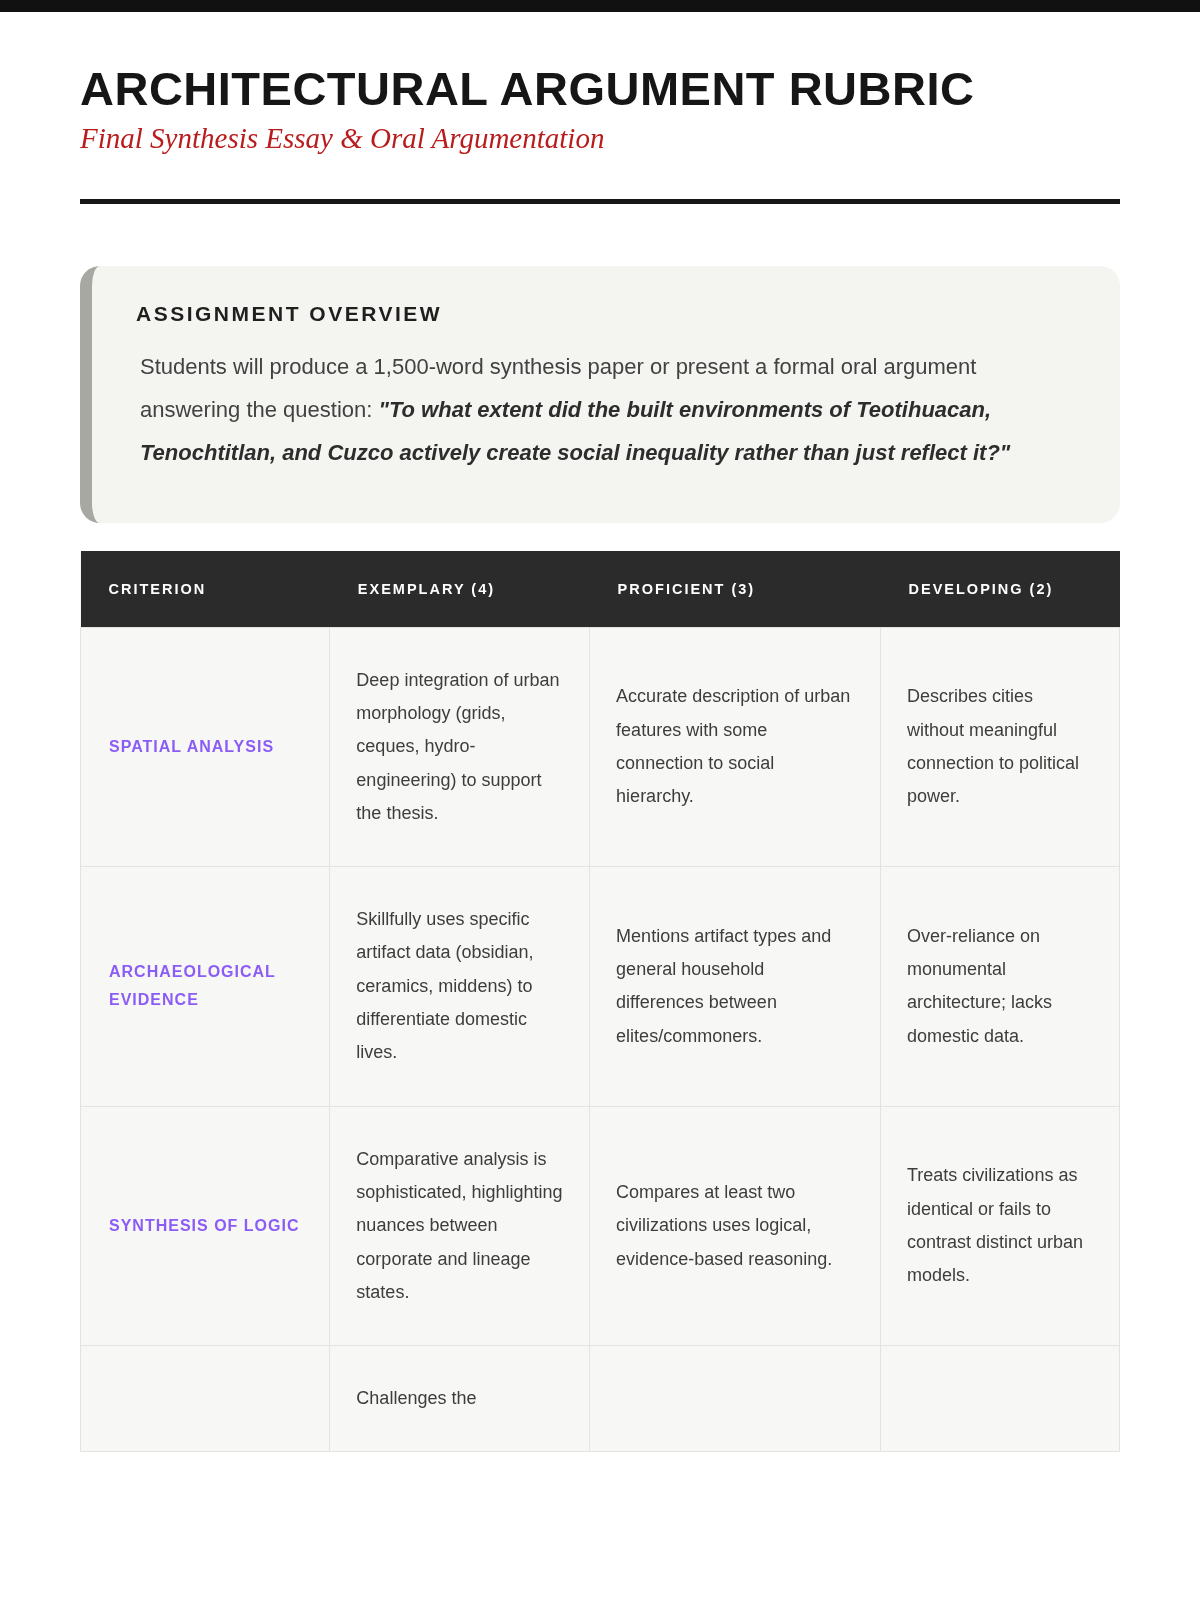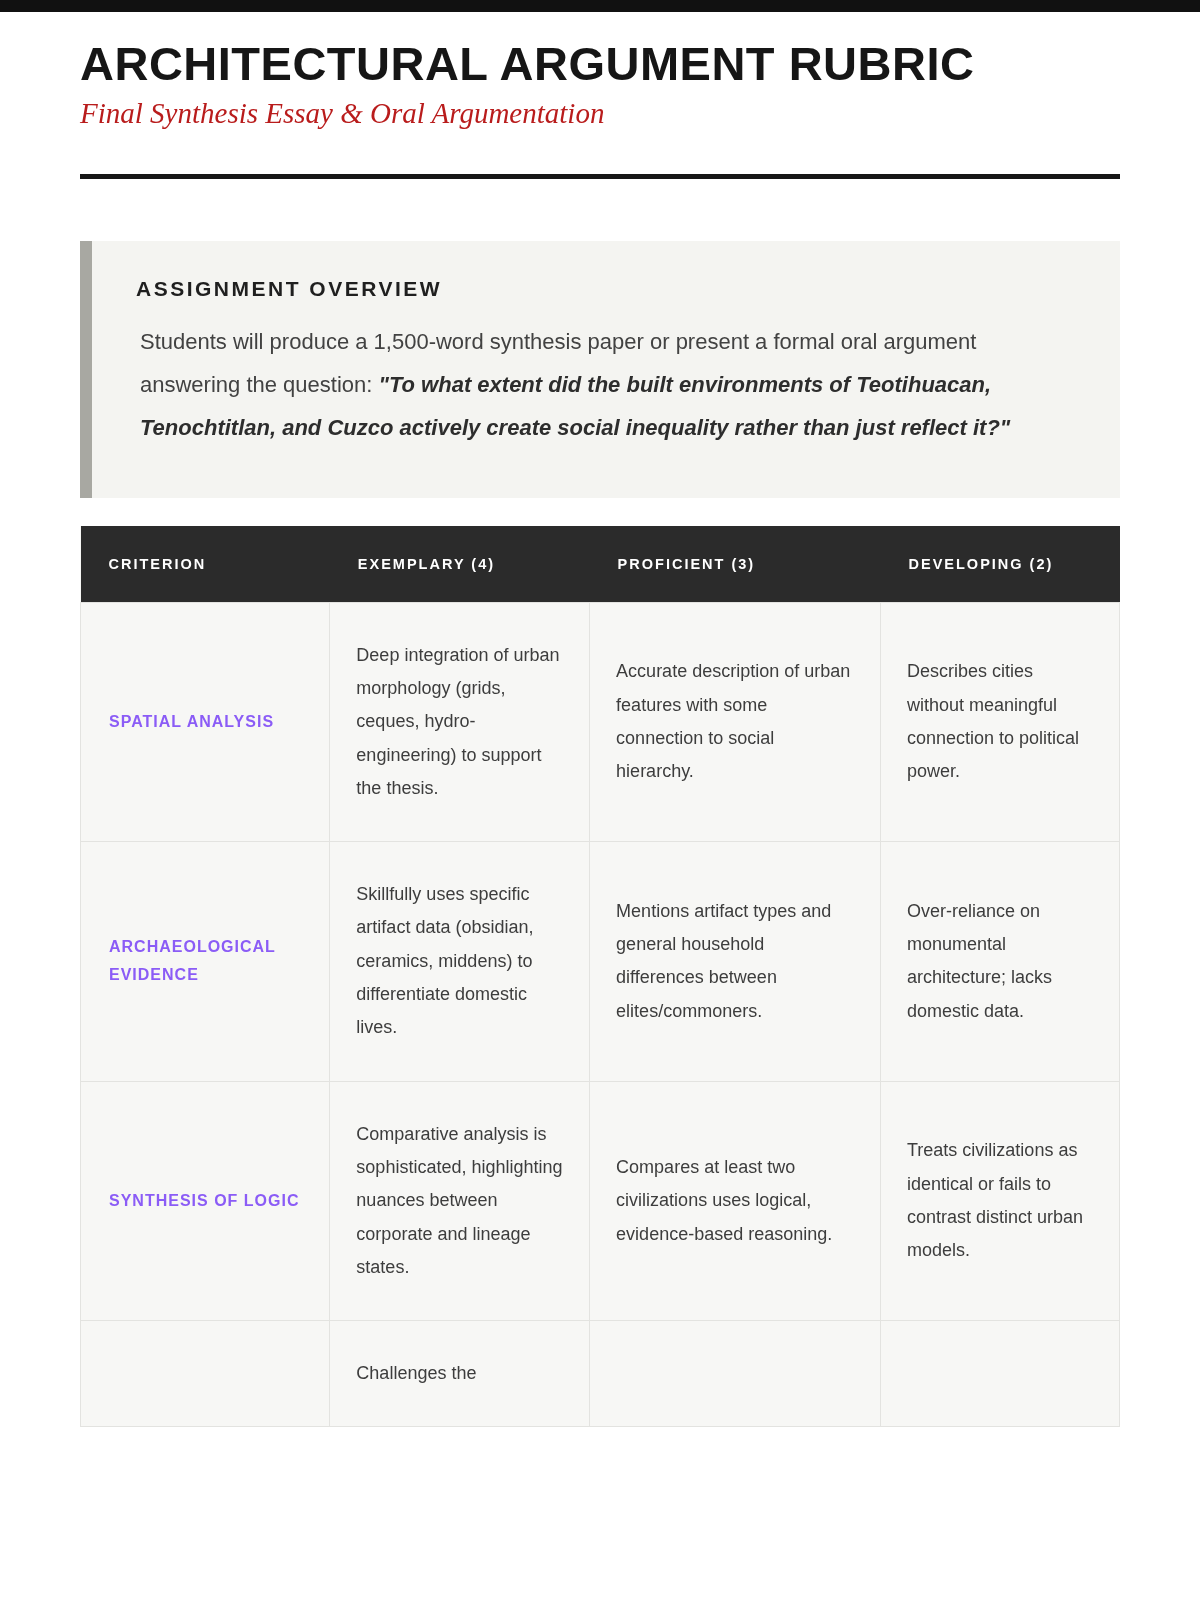--- a/index.html
+++ b/index.html
@@ -14,21 +14,21 @@
   }
   .topbar {
     width: 100%;
     height: 12px;
     background: #111111;
   }
   .content {
     padding: 0 80px;
   }
   .page-title {
-    margin: 24px 0 6px 0;
+    margin: 49px 0 6px 0;
     font-size: 47px;
     font-weight: 800;
     letter-spacing: 0.5px;
     color: #161616;
     font-family: "Liberation Sans", sans-serif;
   }
   .page-subtitle {
     margin: 0;
     font-family: "Liberation Serif", serif;
     font-style: italic;
@@ -38,20 +38,21 @@
   }
   .rule {
     height: 5px;
     background: #161616;
     margin: 44px 0 62px 0;
   }
   .overview {
     background: #f4f4f1;
     border-left: 12px solid #a8a8a2;
     padding: 36px 52px 44px 44px;
+    border-radius: 20px;
   }
   .overview h2 {
     margin: 0 0 20px 0;
     font-size: 21px;
     font-weight: 700;
     letter-spacing: 2.5px;
     color: #1f1f1f;
   }
   .overview p {
     margin: 4px;

